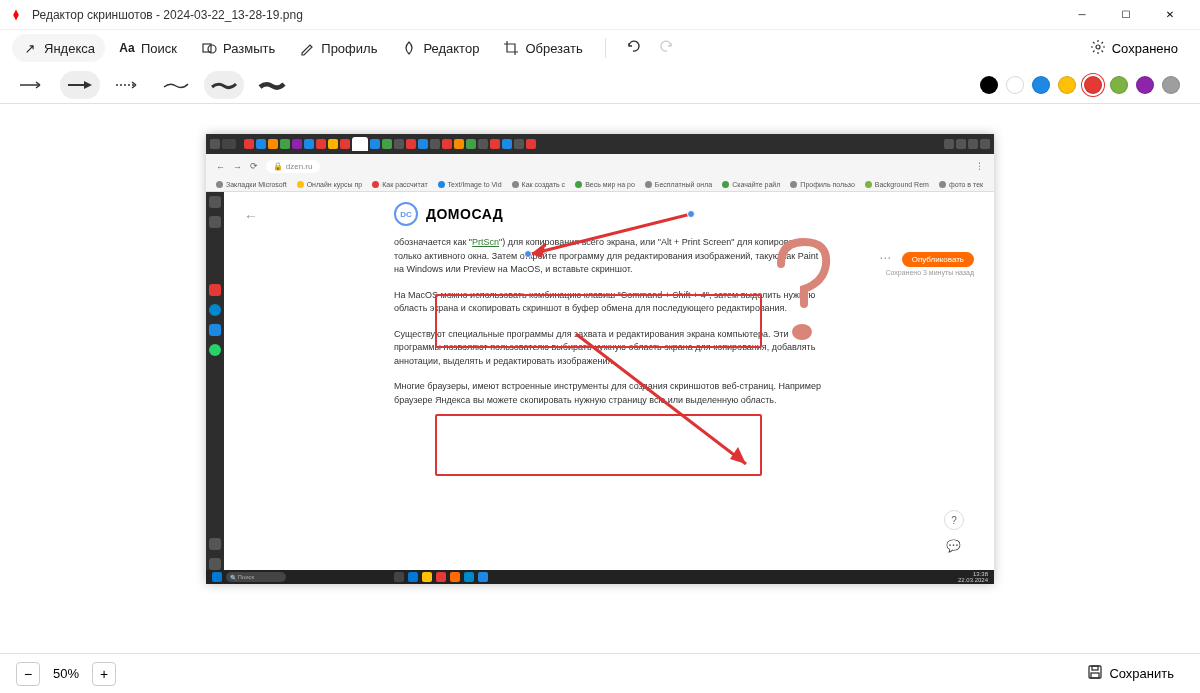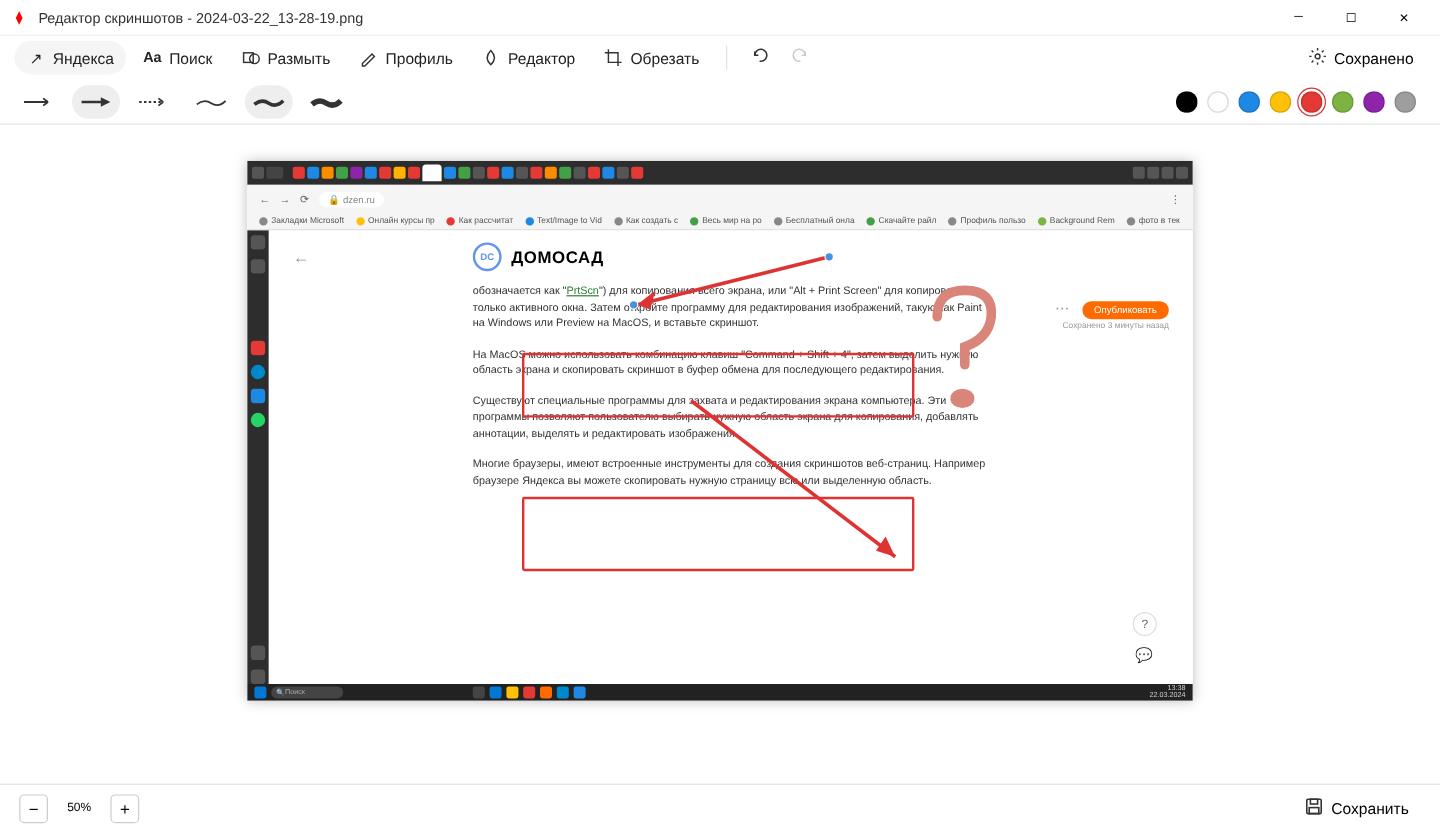--- a/index.html
+++ b/index.html
@@ -66,21 +66,21 @@
 
 .redbox { position: absolute; border: 2px solid #d33; border-radius: 2px; }
 .arrow-svg { position: absolute; pointer-events: none; }
 .handle { position: absolute; width: 8px; height: 8px; border-radius: 50%; background: #4a90e2; border: 1px solid #fff; }
 .help-btn { position: absolute; right: 30px; bottom: 54px; width: 20px; height: 20px; border: 1px solid #ddd; border-radius: 50%; display: flex; align-items: center; justify-content: center; font-size: 10px; color: #666; background:#fff; }
 .chat-btn { position: absolute; right: 30px; bottom: 28px; width: 20px; height: 20px; display: flex; align-items: center; justify-content: center; font-size: 12px; color: #666; }
 
 
 .footer { height: 40px; border-top: 1px solid #e0e0e0; display: flex; align-items: center; padding: 0 16px; gap: 8px; }
 .zoom-btn { width: 24px; height: 24px; border: 1px solid #ccc; border-radius: 4px; display: flex; align-items: center; justify-content: center; cursor: pointer; font-size: 14px; background: #fff; }
-.zoom-val { font-size: 10px; min-width: 36px; text-align: center; }
+.zoom-val { font-size: 13px; min-width: 36px; text-align: center; }
 .footer .fspacer { flex: 1; }
 .fbtn { display: flex; align-items: center; gap: 6px; padding: 6px 10px; border-radius: 6px; cursor: pointer; font-size: 13px; }
 </style>
 </head>
 <body>
 
 <div class="titlebar">
   <div class="logo">
     <svg viewBox="0 0 20 20">
         <path d="M10 2 L14 10 L10 18 L6 10 Z" fill="#ff0000"></path>

